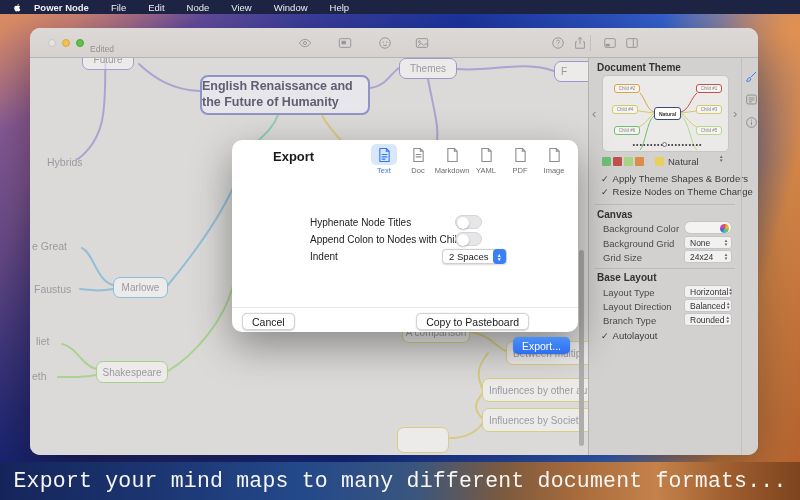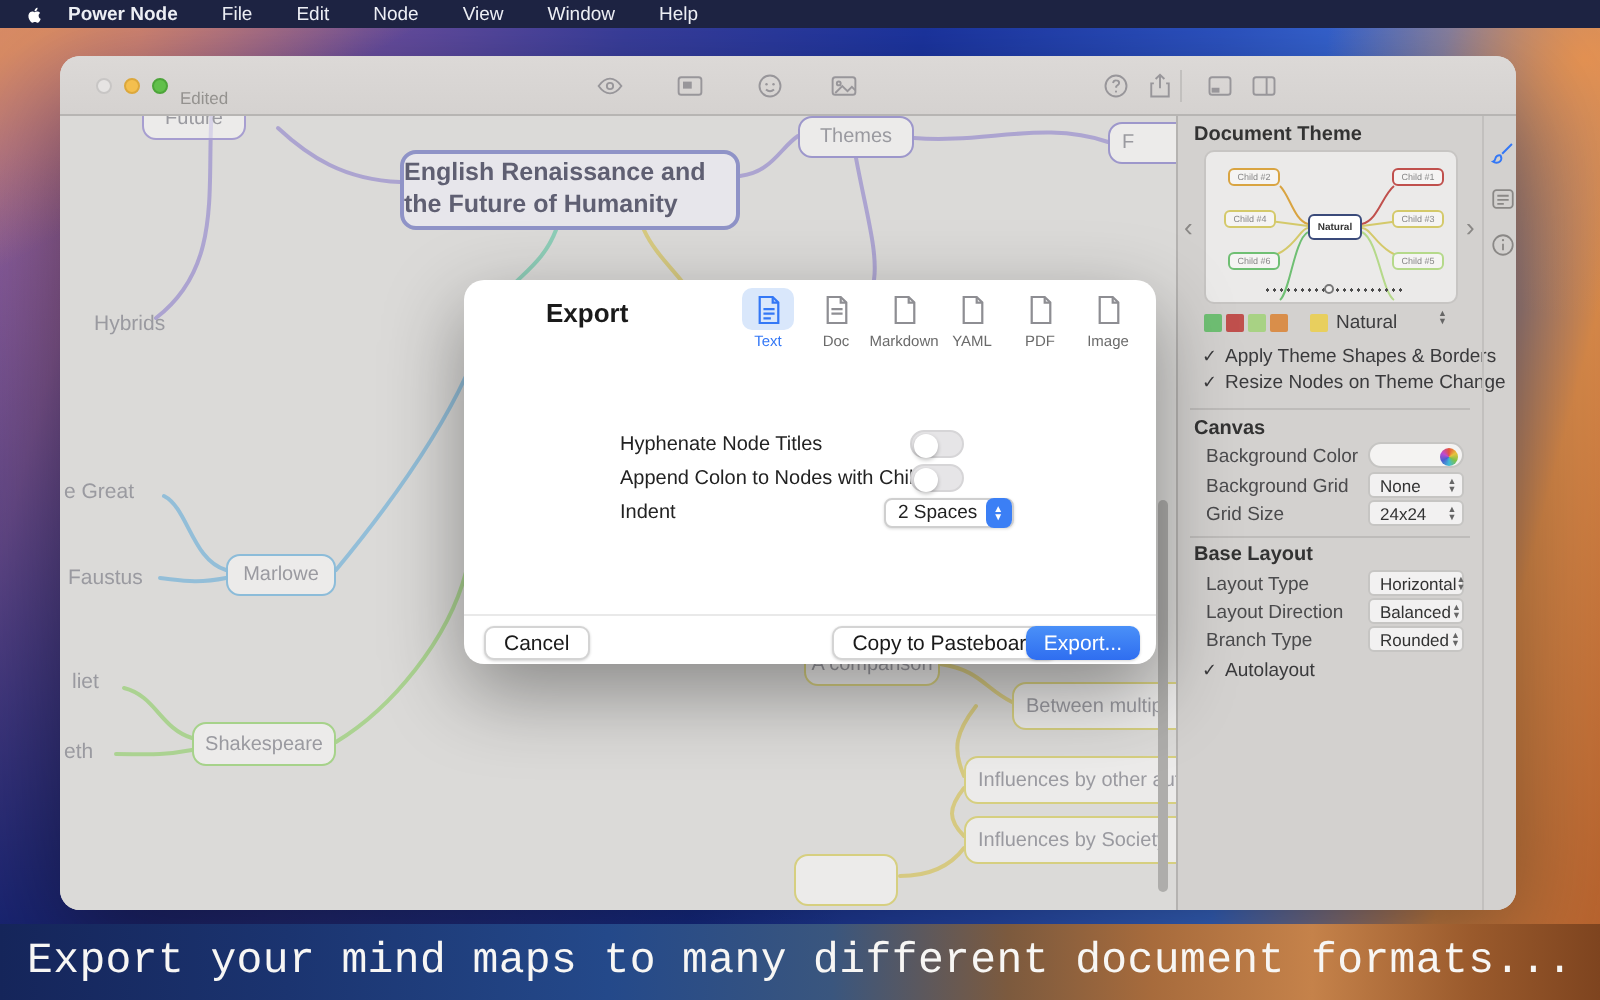--- a/index.html
+++ b/index.html
@@ -74,21 +74,21 @@
     box-shadow:0 .5px 1.5px rgba(0,0,0,.15); display:inline-flex; align-items:center;
     font-size:9.5px; color:#222; }
   .select .txt { padding:0 4px 0 6px; }
   .select .step { width:13px; height:15px; border-radius:4px; background:#3b7ff5;
     display:flex; flex-direction:column; align-items:center; justify-content:center; }
   .select .step span { color:#fff; font-size:5px; line-height:4px; }
   .dlg-foot-line { position:absolute; left:0; top:167px; width:100%; height:1px; background:#e9e9e9; }
   .btn { position:absolute; top:173px; height:17px; border-radius:5px; font-size:10.5px;
     display:inline-flex; align-items:center; justify-content:center; padding:0 9px;
     background:#fff; border:.5px solid #d4d4d4; box-shadow:0 .5px 1.5px rgba(0,0,0,.18); color:#1a1a1a; }
-  .btn.primary { background:linear-gradient(#4a90f8,#2f6ef0); border:none; color:#fff; }
+  .btn.primary { background:linear-gradient(#4a90f8,#2f6ef0); border:none; color:#fff;margin-top:24px; }
 
   
   .sidebar { position:absolute; left:558px; top:30px; width:170px; height:397px;
     background:#d3d1cf; border-left:1px solid #b5b3b1; font-size:9.5px; color:#4b4b4d; }
   .sb-hdr { position:absolute; left:8px; font-size:10px; font-weight:700; color:#333;text-align:center; }
   .sb-divider { position:absolute; left:6px; width:140px; height:1px; background:#bebcba; }
   .sb-vline { position:absolute; left:152px; top:0; width:1px; height:100%; background:#c2c0be; }
   .preview { position:absolute; left:13px; top:17px; width:127px; height:77px;
     background:#ebeae9; border:1px solid #c7c5c3; border-radius:5px; overflow:hidden; }
   .chev { position:absolute; font-size:13px; color:#8a8886; top:48px; }
@@ -221,21 +221,21 @@
         <path stroke="#a6d28a" d="M66,311 C50,306 48,290 32,286"></path>
         <path stroke="#a6d28a" d="M66,317 C50,320 42,319 28,319"></path>
         <path stroke="#d6c878" d="M440,274 C460,277 462,286 476,293"></path>
         <path stroke="#d6c878" d="M458,295 C448,308 446,316 452,330"></path>
         <path stroke="#d6c878" d="M452,336 C444,346 444,352 452,360"></path>
         <path stroke="#d6c878" d="M420,380 C436,380 446,374 452,366"></path>
       </g>
     </svg>
 
     <div class="mm-central">English Renaissance and the Future of Humanity</div>
-    <div class="mm-node" style="left:41px;top:-9px;width:52px;height:21px;border-color:#a79ed0">Future</div>
+    <div class="mm-node" style="left:52px;top:-9px;width:52px;height:21px;border-color:#a79ed0">Future</div>
     <div class="mm-node" style="left:369px;top:0;width:58px;height:21px;border-color:#9d97cb">Themes</div>
     <div class="mm-node" style="left:524px;top:3px;width:56px;height:21px;border-color:#9d97cb;justify-content:flex-start">F</div>
     <div class="mm-label" style="left:17px;top:98px">Hybrids</div>
     <div class="mm-label" style="left:2px;top:182px">e Great</div>
     <div class="mm-node" style="left:83px;top:219px;width:55px;height:21px;border-color:#8cbcd9">Marlowe</div>
     <div class="mm-label" style="left:4px;top:225px">Faustus</div>
     <div class="mm-label" style="left:6px;top:277px">liet</div>
     <div class="mm-node" style="left:66px;top:303px;width:72px;height:22px;border-color:#a6d28a">Shakespeare</div>
     <div class="mm-label" style="left:2px;top:312px">eth</div>
     <div class="mm-node" style="left:372px;top:264px;width:68px;height:21px;border-color:#d6cf80">A comparison</div>

